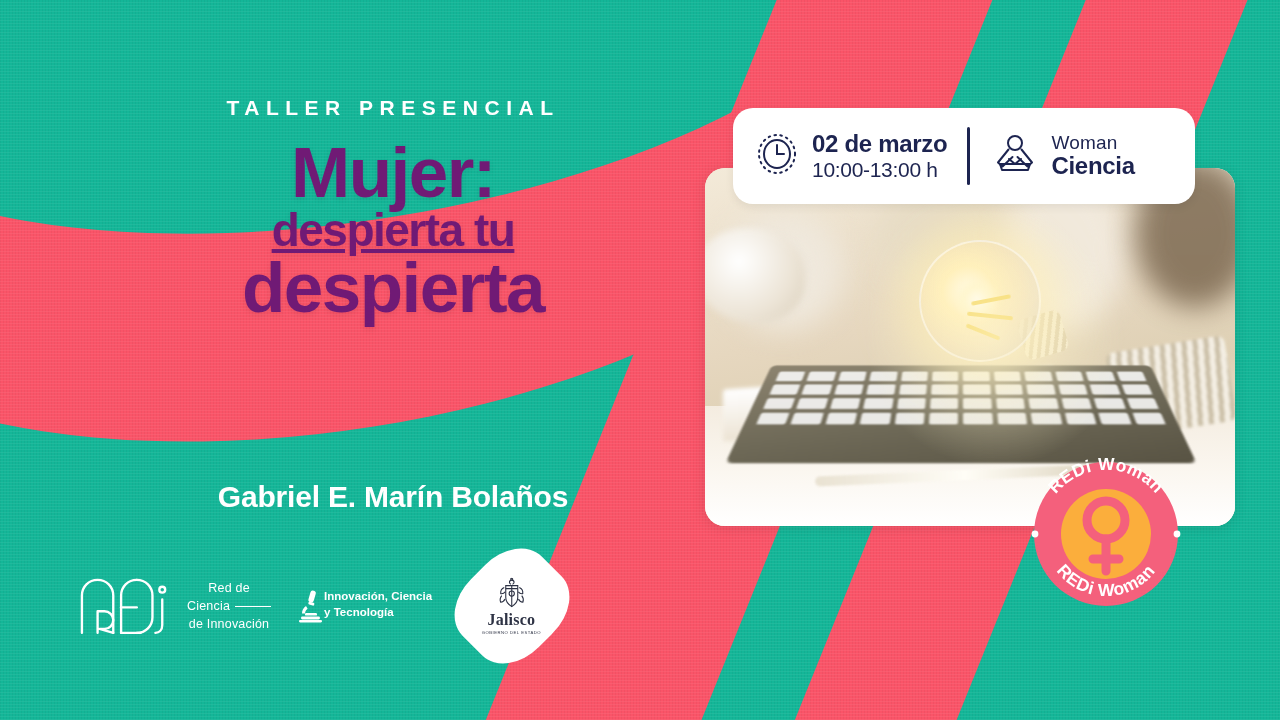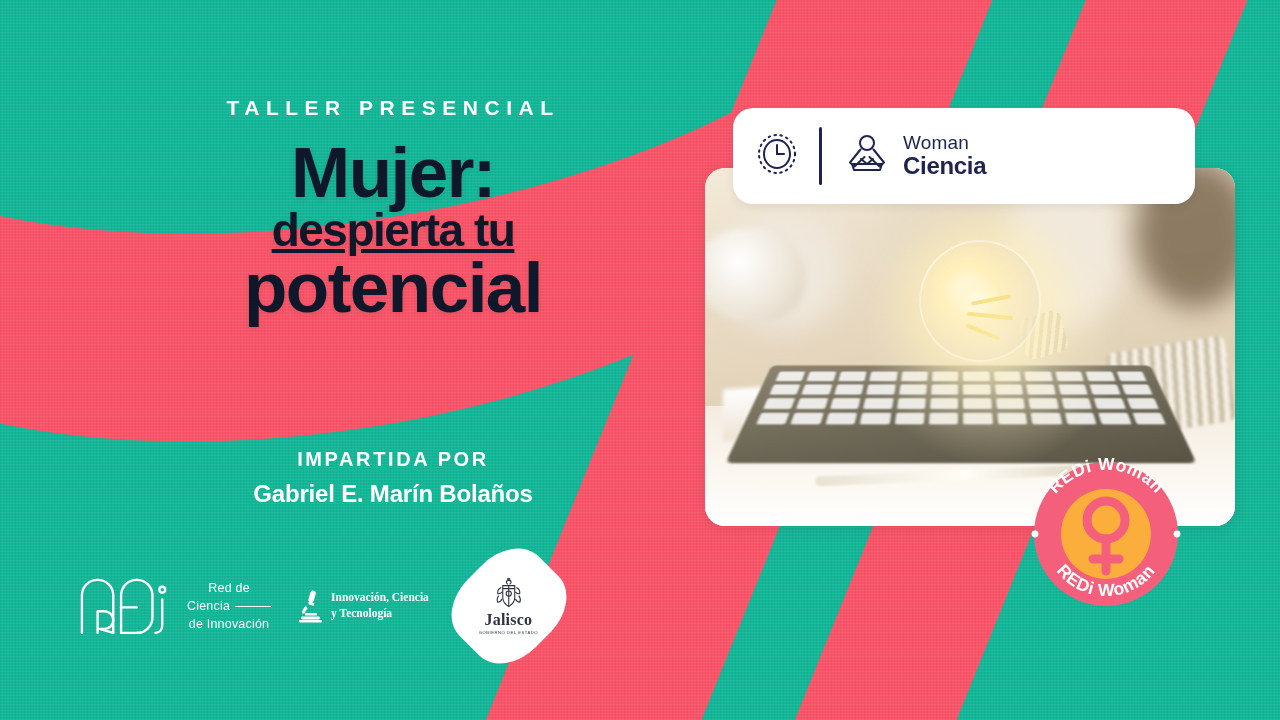--- a/index.html
+++ b/index.html
@@ -97,21 +97,21 @@
     color: #ffffff;
     font-size: 21px;
     font-weight: bold;
     letter-spacing: 6.5px;
   }
 
   .headline {
     position: absolute;
     top: 130px; left: 0; width: 700px;
     text-align: center;
-    color: #0f172a;
+    color: #701a75;
     font-weight: bold;
     font-size: 72px;
     line-height: 0.98;
     letter-spacing: -1.5px;
     text-shadow: 0 2px 6px rgba(0,0,0,.08);
   }
   .headline .line { display: block; }
   .headline .l1 { font-size: 71px; }
   .headline .l2 { font-size: 46px; text-decoration: underline; }
   .headline .l3 { font-size: 71px; }
@@ -123,21 +123,21 @@
     color: #ffffff;
     font-size: 20px;
     font-weight: bold;
     letter-spacing: 2.6px;
   }
   .speaker {
     position: absolute;
     top: 472px; left: 0; width: 700px;
     text-align: center;
     color: #ffffff;
-    font-size: 24px;
+    font-size: 30px;
     font-weight: bold;
     letter-spacing: -0.2px;
   }
 
   
   .logos {
     position: absolute;
     left: 78px; bottom: 58px;
     display: flex;
     align-items: center;
@@ -154,21 +154,21 @@
     white-space: nowrap;
   }
   .redi-tagline .rule {
     display: inline-block;
     width: 36px; height: 1px;
     background: #ffffff;
     vertical-align: middle;
     margin-left: 5px;
   }
 
-  .ict-group { display: flex; align-items: center; gap: 8px; font-family: Liberation Serif, serif; }
+  .ict-group { display: flex; gap: 1px; }
   .ict-icon { width: 26px; height: 34px; }
   .ict-text {
     color: #ffffff;
     font-size: 11.5px;
     font-weight: bold;
     line-height: 1.35;
     white-space: nowrap;
   }
 
   .jalisco {
@@ -413,20 +413,24 @@
       <span class="info-icon">
         <svg width="44" height="44" viewBox="0 0 44 44" fill="none">
           <g stroke="#1d2450" stroke-width="2" stroke-linecap="round">
             <ellipse cx="22" cy="22" rx="13" ry="14"></ellipse>
             <path d="M22 13v9h7"></path>
           </g>
           <g stroke="#1d2450" stroke-width="2" stroke-linecap="round" stroke-dasharray="1.6 4.4">
             <ellipse cx="22" cy="22" rx="18" ry="19"></ellipse>
           </g>
         </svg>
+      </span>
+      <span class="info-lines">
+        <div class="info-strong">02 de marzo</div>
+        <div class="info-weak">10:00-13:00 h</div>
       </span>
     </div>
 
     <div class="info-divider"></div>
 
     <div class="info-block">
       <span class="info-icon">
         <svg width="46" height="46" viewBox="0 0 46 46" fill="none">
           <g stroke="#1d2450" stroke-width="2" stroke-linejoin="round" stroke-linecap="round">
             <circle cx="23" cy="12" r="7"></circle>
@@ -465,23 +469,22 @@
         <path d="M90 95v32M77 115h26" stroke-linecap="round"></path>
       </g>
     </svg>
   </div>
 
   <div class="left-col">
     <div class="eyebrow">TALLER PRESENCIAL</div>
     <div class="headline">
       <span class="line l1">Mujer:</span>
       <span class="line l2">despierta tu</span>
-      <span class="line l3">potencial</span>
-    </div>
-    <div class="given-by">IMPARTIDA POR</div>
+      <span class="line l3">despierta</span>
+    </div>
     <div class="speaker">Gabriel E. Marín Bolaños</div>
   </div>
 
   <div class="logos">
 
     <div class="redi-logo-group">
       <span class="redi-mark">
         <svg viewBox="0 0 100 62" fill="none" stroke="#ffffff" stroke-width="2.4" stroke-linejoin="round" stroke-linecap="round">
           <path d="M4 58V20c0-9 7-16 16-16s16 7 16 16v38"></path>
           <path d="M20 58V36h7c5 0 9 4 9 9s-4 9-9 9h-5l14 4"></path>

